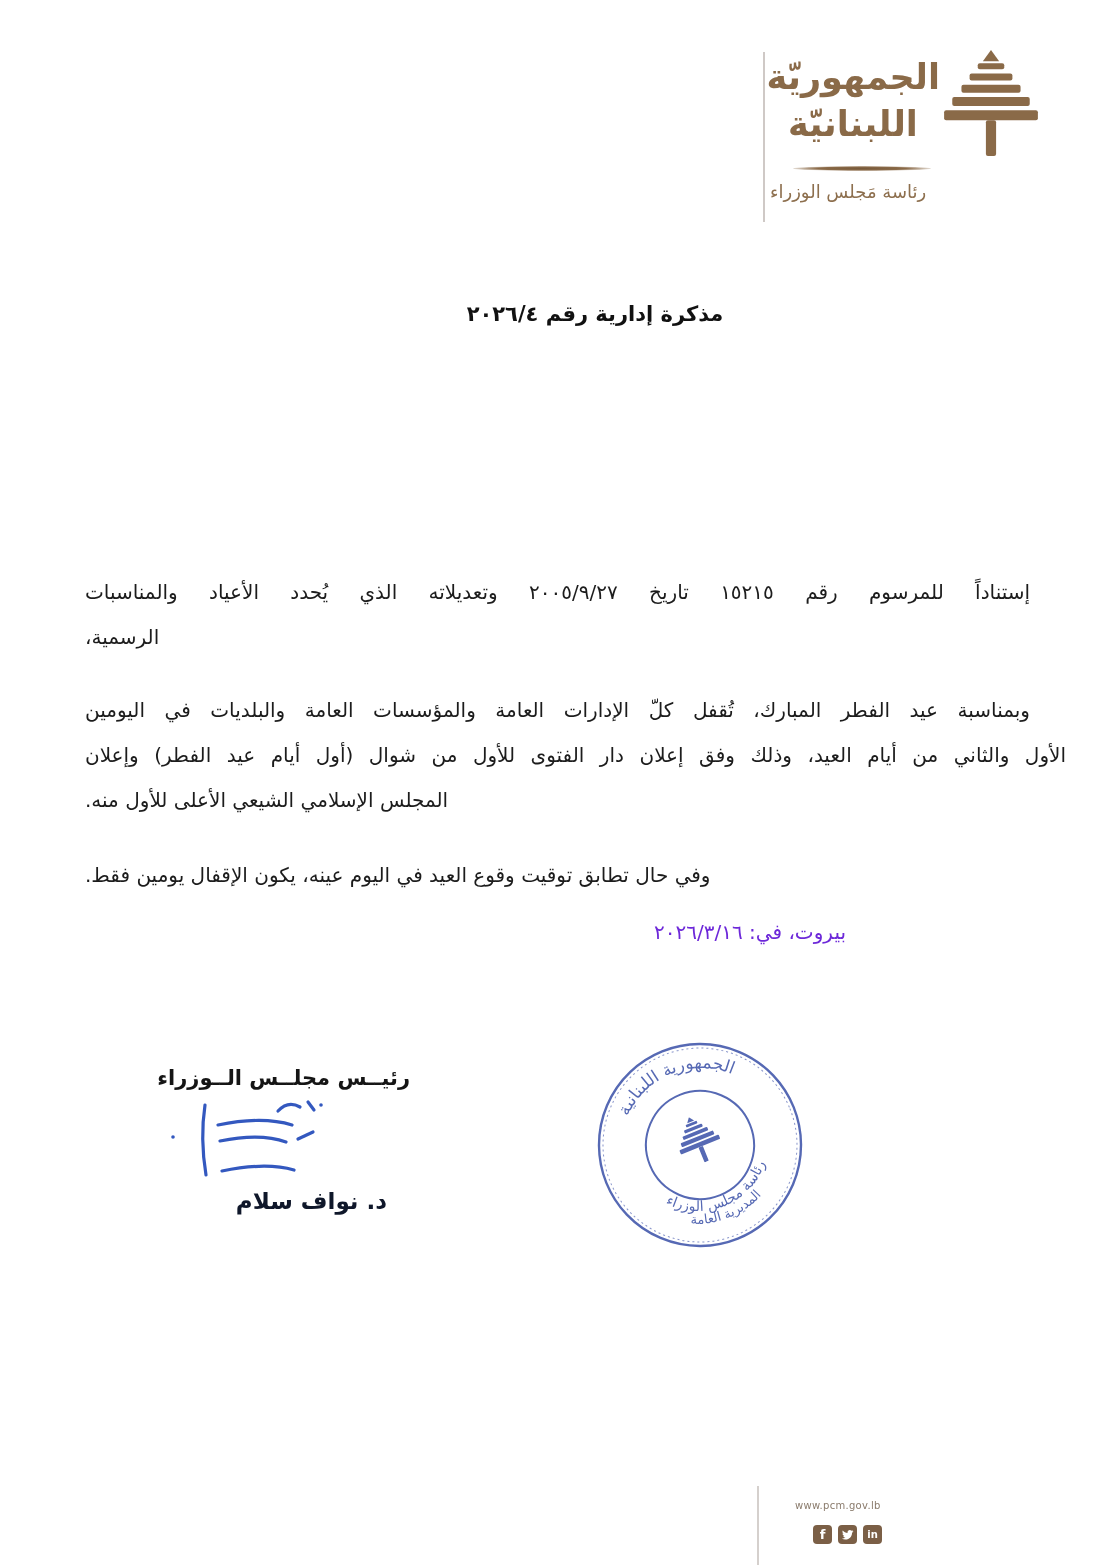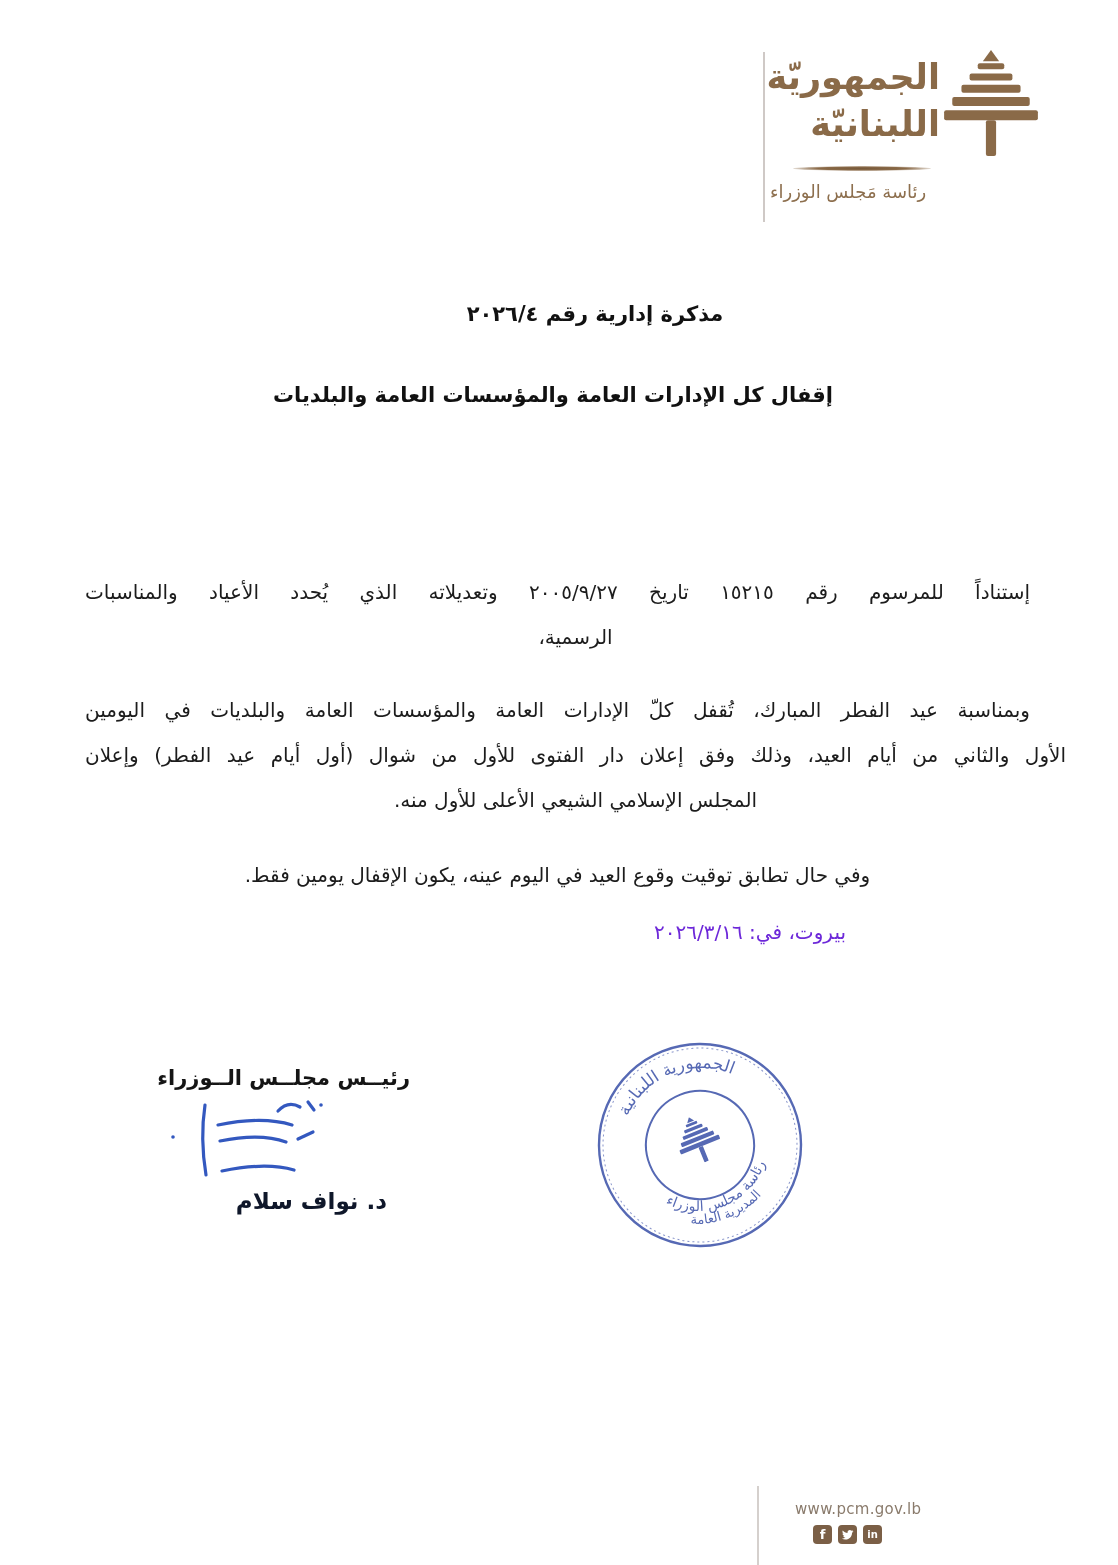--- a/index.html
+++ b/index.html
@@ -4,21 +4,21 @@
 <style>
   html,body{margin:0;padding:0;background:#e8e8e8;}
   .page{
     position:relative;width:1118px;height:1565px;margin:0 auto;
     background:#ffffff;overflow:hidden;
     font-family:"DejaVu Sans",sans-serif;color:#1c1c1c;
   }
   
   .hdr-vline{position:absolute;left:763px;top:52px;width:1.5px;height:170px;background:#cfc9c6;}
   .hdr-callig{
-    position:absolute;left:788px;top:54px;width:152px;text-align:right;
+    position:absolute;left:788px;top:54px;width:152px;text-align:left;
     font-size:35px;font-weight:bold;color:#8a6a48;line-height:47px;direction:rtl;
   }
   .hdr-taper{
     position:absolute;left:793px;top:166px;width:138px;height:5px;
     background:radial-gradient(ellipse at center,#77593a 0%,#8a6a48 45%,rgba(138,106,72,0) 78%);
     border-radius:50%;
   }
   .hdr-authority{
     position:absolute;left:770px;top:181px;width:182px;text-align:left;
     font-size:18px;color:#8d6f4e;direction:rtl;
@@ -31,21 +31,21 @@
   }
   .t1{top:302px;} .t1 span{position:relative;left:36px;}
   .t2{top:383px;} .t2 span{position:relative;left:-6px;}
   .t3{top:443px;} .t3 span{position:relative;left:-8px;}
   
   .para{
     position:absolute;right:52px;width:981px;direction:rtl;
     font-size:20px;line-height:45px;color:#1c1c1c;
   }
   .p1{top:570px;margin-left:38px;} .p2{top:688px;} .p3{top:853px;}
-  .bline{text-align:center;}
+  .bline{text-align:left;}
   .bline.full{text-align:justify;text-align-last:justify;}
   .bline.indent{padding-right:36px;}
   .date-line{
     position:absolute;top:920px;right:272px;direction:rtl;
     font-size:20px;color:#6d28d9;white-space:nowrap;
   }
   
   .sig-title{
     position:absolute;top:1066px;right:708px;direction:rtl;white-space:nowrap;
     font-size:21px;font-weight:bold;color:#151515;text-align:center;
@@ -56,21 +56,21 @@
     font-size:23px;font-weight:bold;color:#0f172a;
   }
   
   .stamp{
     position:absolute;left:593px;top:1038px;width:214px;height:214px;
     transform:rotate(-22deg);opacity:.9;
   }
   
   .ftr-vline{position:absolute;left:757px;top:1486px;width:1.5px;height:79px;background:#d5d0cd;}
   .ftr-url{
-    position:absolute;left:795px;top:1500px;font-size:15px;color:#8a7b6c;
+    position:absolute;left:795px;top:1500px;font-size:10px;color:#8a7b6c;
     letter-spacing:.3px;cursor:pointer;
   }
   .ftr-icons{position:absolute;left:813px;top:1525px;display:flex;gap:6px;}
   .sicon{
     width:19px;height:19px;border-radius:4px;background:#7b5f46;color:#fff;
     display:flex;align-items:center;justify-content:center;cursor:pointer;
     font-size:13px;font-weight:bold;line-height:1;
   }
   .sicon.small{font-size:10px;}
 </style>
@@ -102,23 +102,20 @@
 
   <svg class="hdr-cedar" width="102" height="106" viewBox="0 0 100 104">
     <use href="#cedar"></use>
   </svg>
 
   <div class="hdr-taper"></div>
   <div class="hdr-authority">رئاسة مَجلس الوزراء</div>
 
   <div class="title-line t1">
     <span>مذكرة إدارية رقم ٢٠٢٦/٤</span>
-  </div>
-  <div class="title-line t2">
-    <span>إقفال كل الإدارات العامة والمؤسسات العامة والبلديات</span>
   </div>
 
   <div class="para p1">
     <div class="bline full indent">إستناداً للمرسوم رقم ١٥٢١٥ تاريخ ٢٠٠٥/٩/٢٧ وتعديلاته الذي يُحدد الأعياد والمناسبات</div>
     <div class="bline">الرسمية،</div>
   </div>
 
   <div class="para p3">
     <div class="bline indent">وفي حال تطابق توقيت وقوع العيد في اليوم عينه، يكون الإقفال يومين فقط.</div>
   </div>

